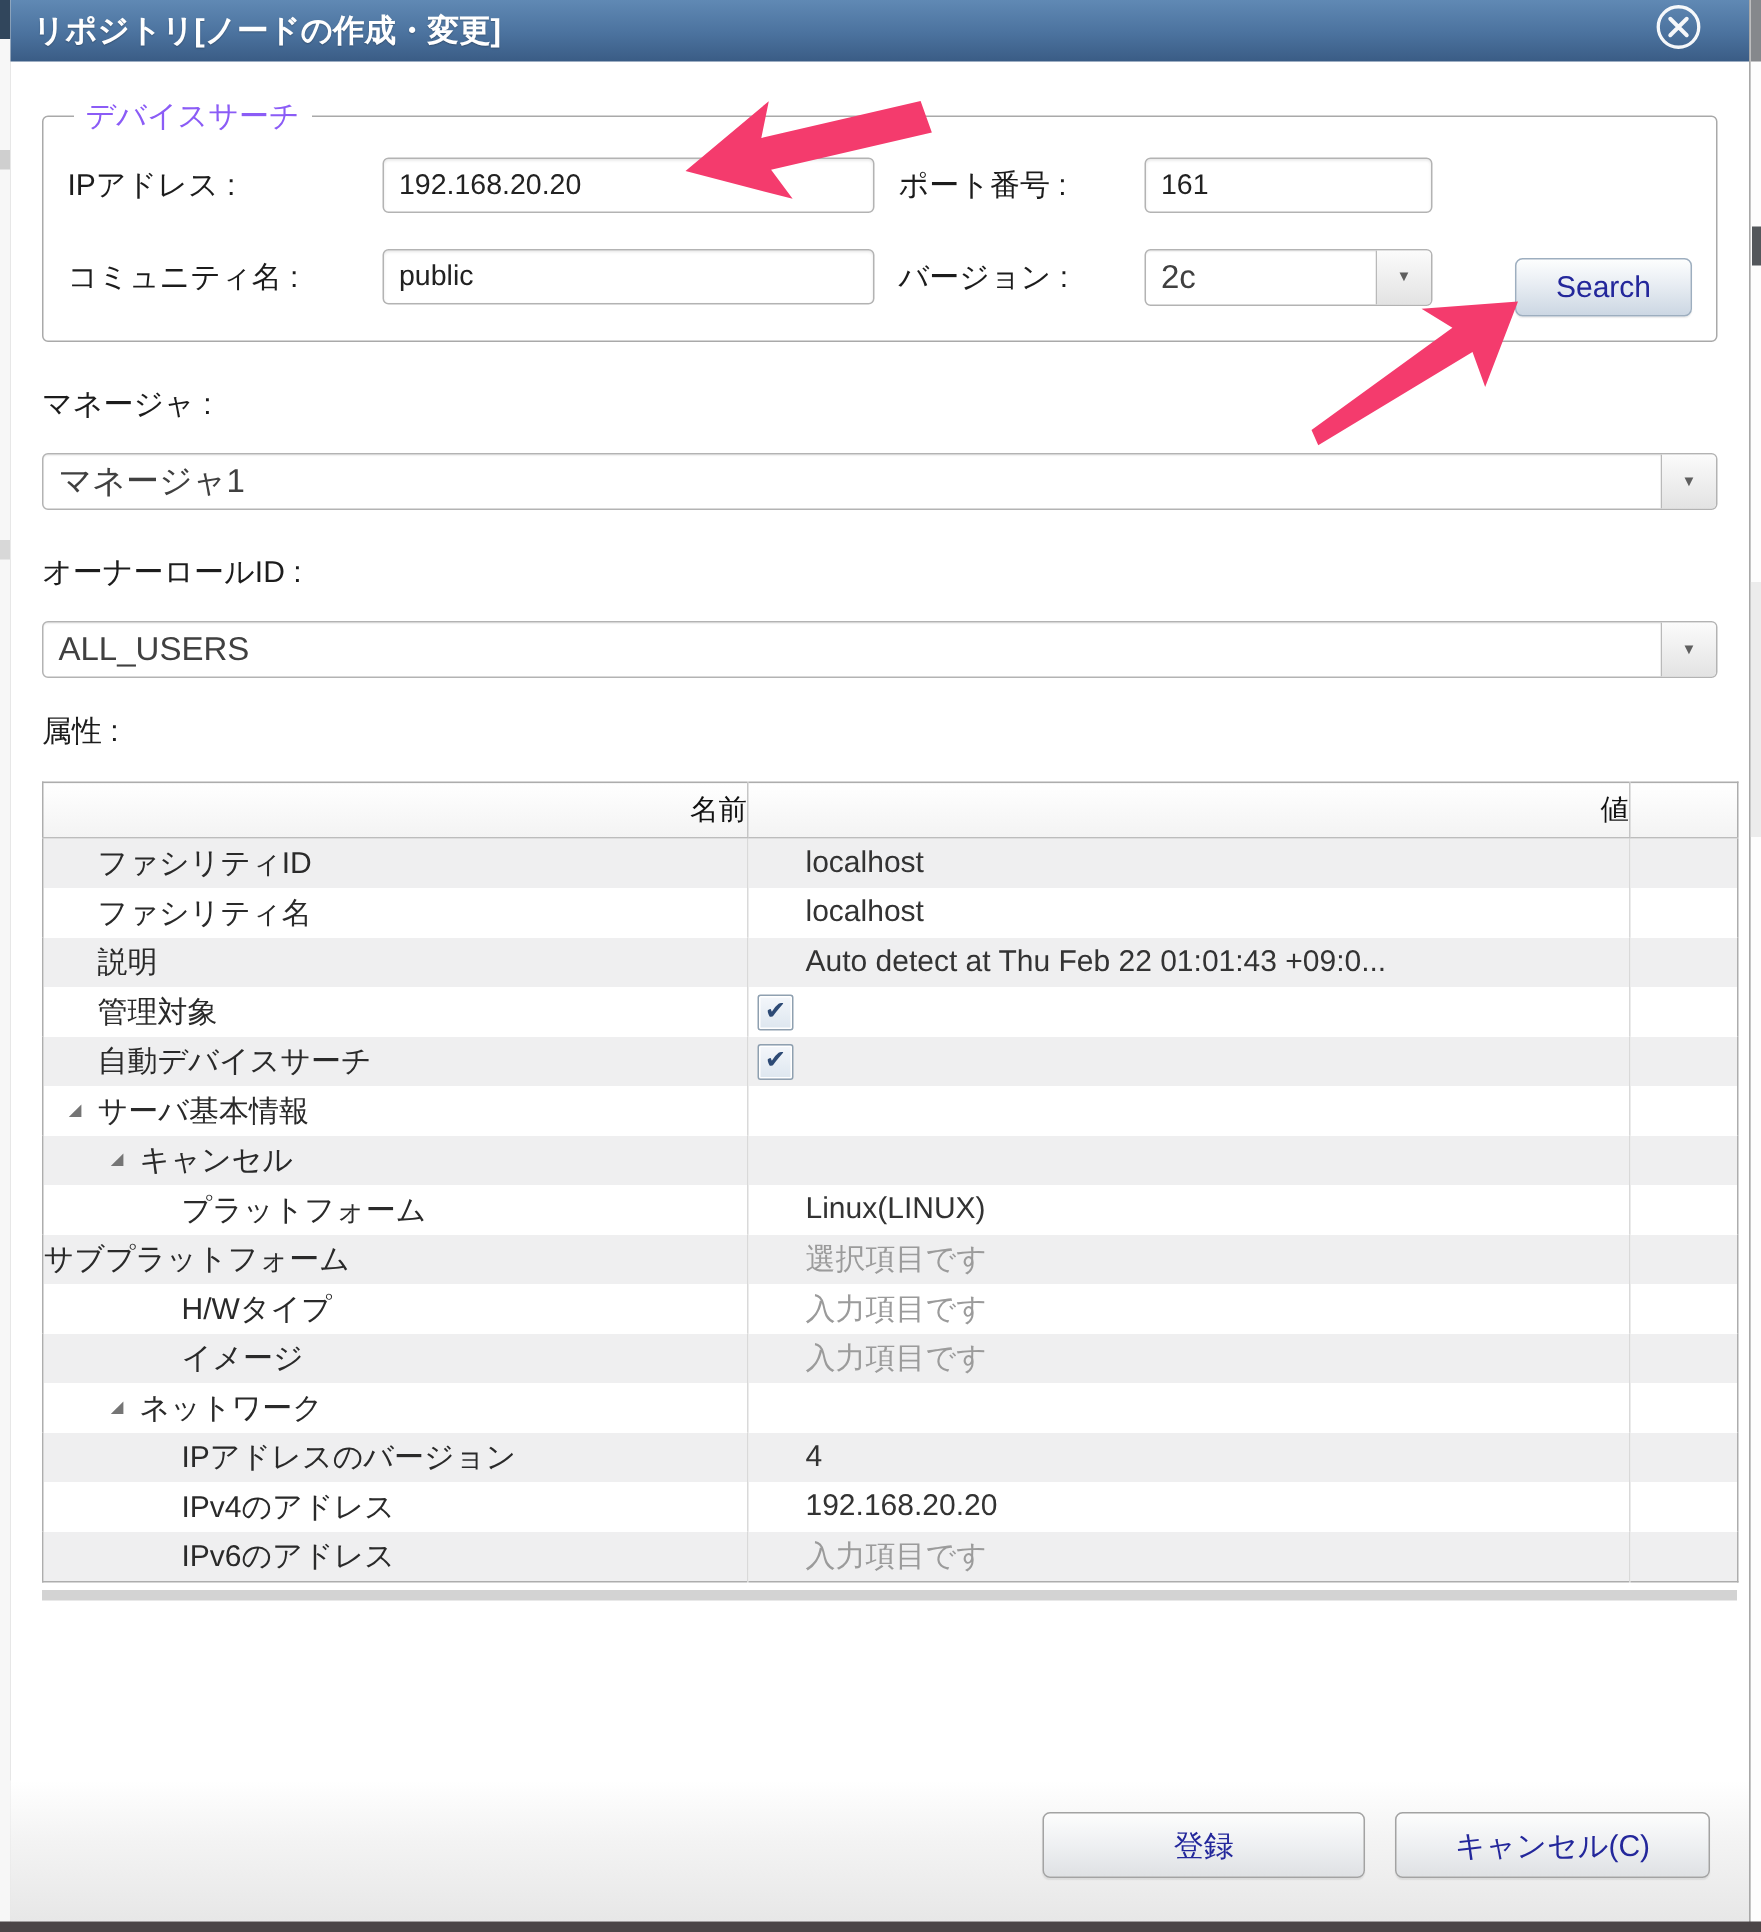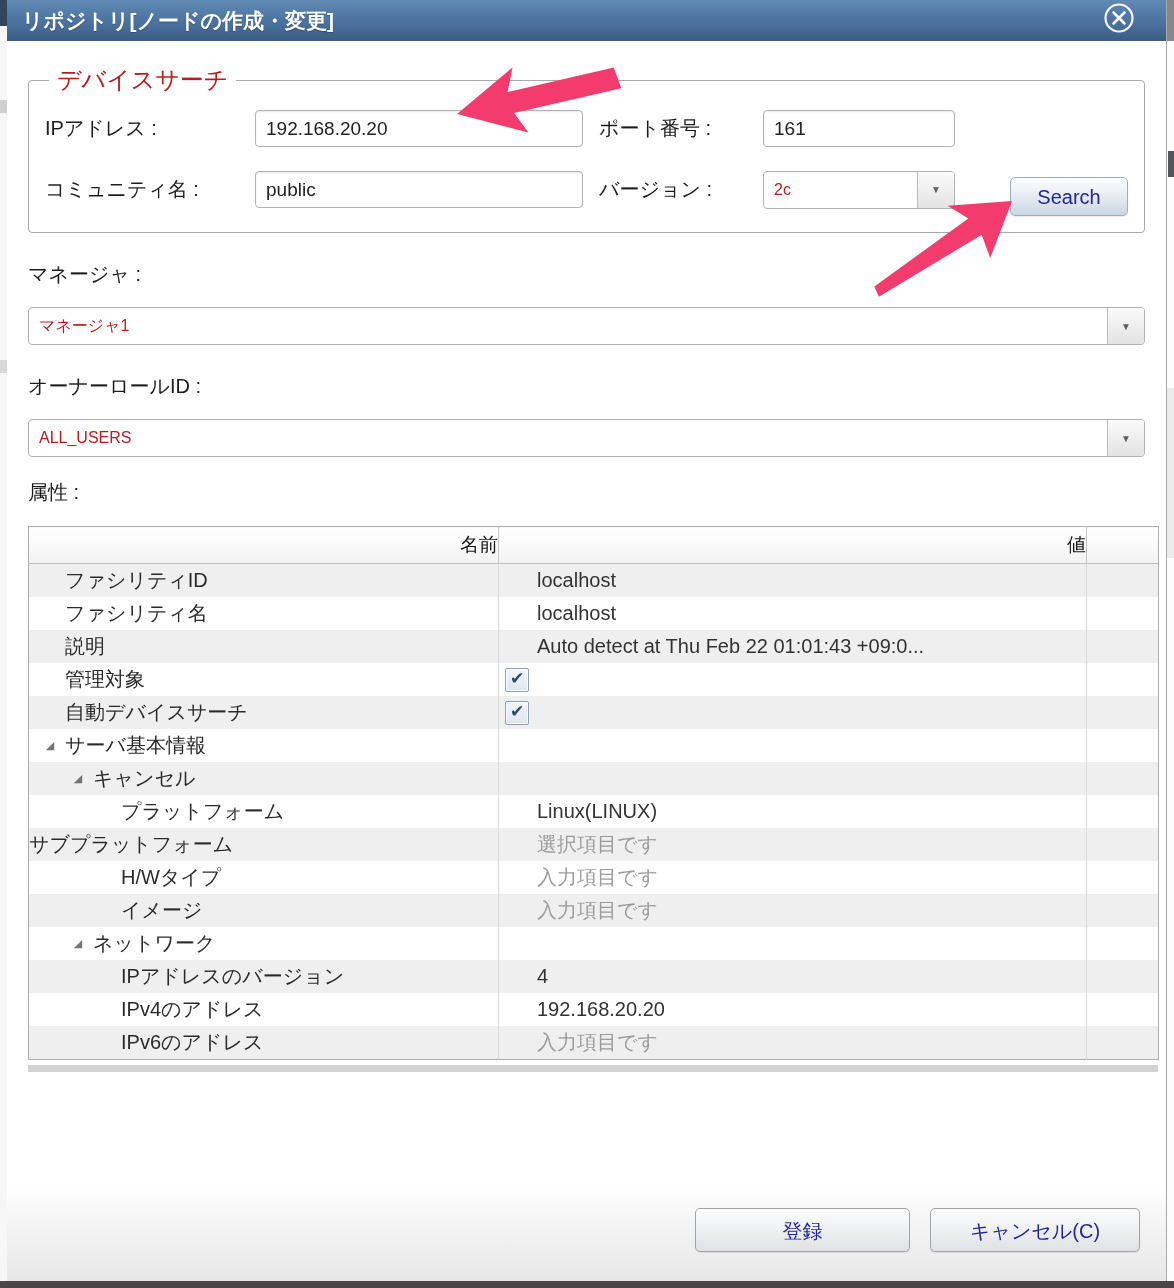--- a/index.html
+++ b/index.html
@@ -20,30 +20,30 @@
   
   .dialog{position:absolute;left:7px;top:0;width:1159px;height:1288px;background:#fff;border-right:1px solid #a8a8a8;}
   .titlebar{position:relative;height:41px;background:linear-gradient(180deg,#6089b4 0%,#4b729e 55%,#3a5c85 100%);}
   .titlebar .title{line-height:41px;padding-left:15px;color:#fff;font-size:21px;font-weight:bold;text-shadow:0 1px 1px rgba(0,0,0,.25);}
   .close-btn{position:absolute;right:31px;top:2px;width:32px;height:32px;cursor:pointer;}
 
   .content{padding:0 21px;}
 
   
   fieldset.devsearch{margin:23px 0 0 0;border:1px solid #a9a9a9;border-radius:4px;padding:14px 16px 16px 16px;}
-  fieldset.devsearch legend{font-size:24px;color:#b91c1c;padding:0 8px;margin-left:4px;}
+  fieldset.devsearch legend{font-size:20px;color:#8b5cf6;padding:0 8px;margin-left:4px;}
   .ds-grid{display:grid;grid-template-columns:210px 328px 180px 192px auto;row-gap:16px;align-items:center;}
   .ds-label{font-size:20px;color:#1c1c1c;}
   .ds-label.col3{padding-left:16px;}
   .text-input{box-sizing:border-box;width:100%;height:37px;border:1px solid #b3b3b3;border-radius:4px;
               box-shadow:inset 0 1px 2px rgba(0,0,0,.10);font-size:19px;color:#222;padding:0 10px;
               font-family:"Liberation Sans","DejaVu Sans",sans-serif;background:#fff;}
   .combo{box-sizing:border-box;position:relative;height:38px;border:1px solid #b3b3b3;border-radius:4px;background:#fff;
          box-shadow:inset 0 1px 1px rgba(0,0,0,.06);display:flex;align-items:center;cursor:default;}
-  .combo .combo-text{flex:1;font-size:16px;color:#b91c1c;padding:0 10px;white-space:nowrap;overflow:hidden;}
+  .combo .combo-text{flex:1;font-size:22px;color:#404040;padding:0 10px;white-space:nowrap;overflow:hidden;}
   .combo .combo-btn{width:36px;align-self:stretch;border-left:1px solid #b9b9b9;border-radius:0 3px 3px 0;
          background:linear-gradient(180deg,#fbfbfb,#e3e3e3);display:flex;align-items:center;justify-content:center;}
   .combo .combo-btn span{font-size:10px;color:#5f5f5f;}
   .combo.small{width:192px;}
   .btn{display:inline-block;border:1px solid #a3a3a3;border-radius:5px;color:#23279b;font-size:20px;text-align:center;
        background:linear-gradient(180deg,#fdfdfd 0%,#eef0f2 50%,#dfe1e4 100%);cursor:pointer;
        font-family:"Liberation Sans","DejaVu Sans",sans-serif;box-shadow:0 1px 1px rgba(0,0,0,.08);}
   .search-btn{width:118px;height:39px;line-height:37px;justify-self:end;border-color:#9daebf;
        background:linear-gradient(180deg,#fdfefe 0%,#e8edf3 45%,#ccd7e3 100%);margin-top:14px;}
 

